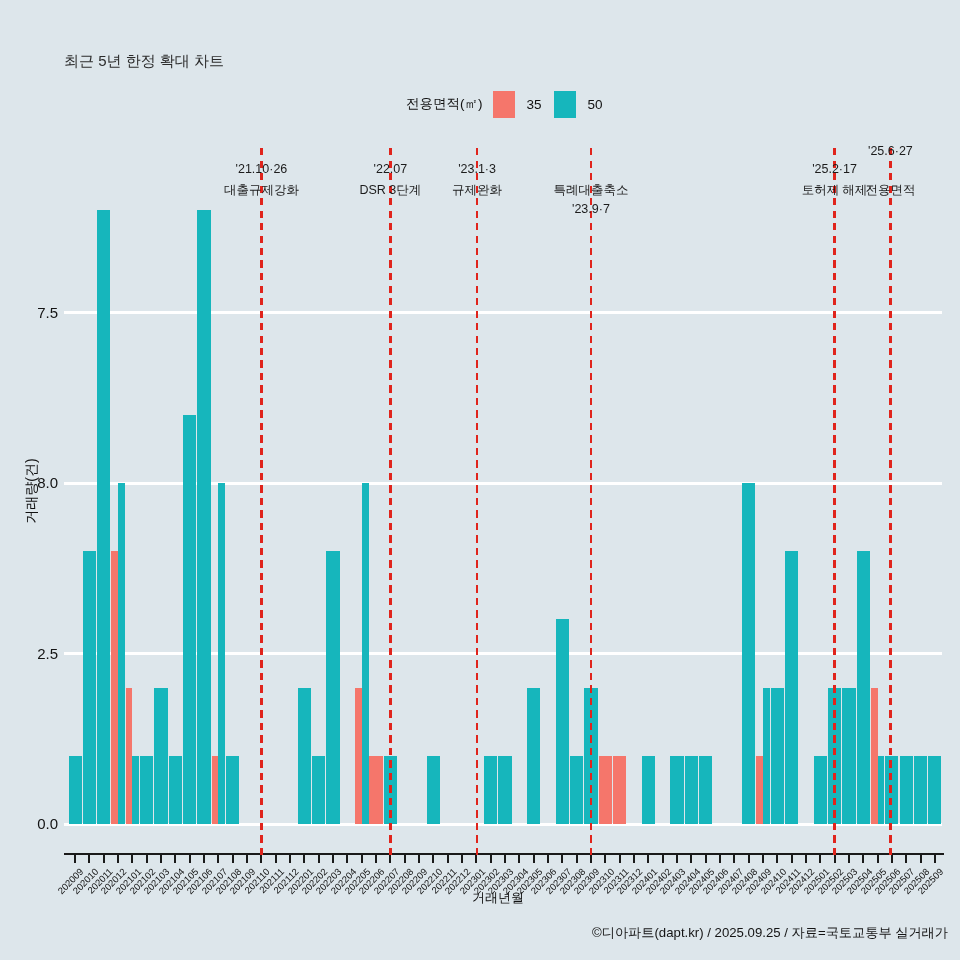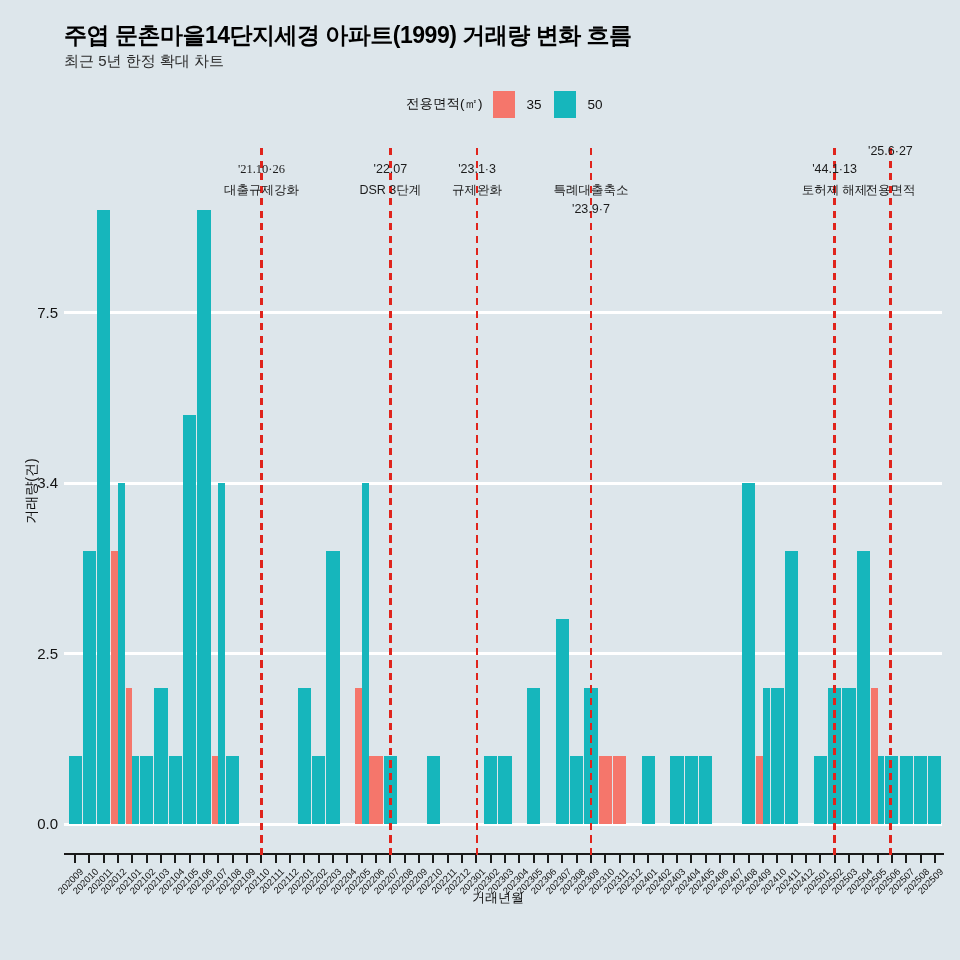--- a/index.html
+++ b/index.html
@@ -30,41 +30,41 @@
     background:repeating-linear-gradient(180deg,#e0241c 0px,#e0241c 7px,rgba(0,0,0,0) 7px,rgba(0,0,0,0) 12.5px);}
   .ann-date,.ann-desc{position:absolute;font-size:12.5px;color:#1c1c1c;white-space:nowrap;transform:translateX(-50%);}
   .ylabel{font-size:14px;color:#111;transform:rotate(-90deg);transform-origin:center;white-space:nowrap;}
   .xlabel{font-size:13px;color:#111;white-space:nowrap;transform:translateX(-50%);}
   .footer{font-size:13.2px;color:#141414;white-space:nowrap;}
 </style>
 </head>
 <body>
 
 <div id="stage">
-  <div class="abs title" style="left:64px;top:20px;">주엽 문촌마을14단지세경 아파트(1999) 거래량 변화 흐름</div>
   <div class="abs subtitle" style="left:64px;top:52px;">최근 5년 한정 확대 차트</div>
 
   <div class="abs legend" style="left:406px;top:90px;">
     <span class="lab">전용면적(㎡)</span>
     <span class="swatch" id="sw0" style="background: rgb(245, 118, 107);"></span>
     <span class="val">35</span>
     <span class="swatch" id="sw1" style="background: rgb(22, 182, 188);"></span>
     <span class="val">50</span>
   </div>
 
   <div class="abs ylabel" style="left:-18px;top:482px;width:100px;text-align:center;">거래량(건)</div>
   <div class="abs xlabel" style="left:498px;top:889px;">거래년월</div>
+  <div class="abs footer" style="right:12px;top:924px;">©디아파트(dapt.kr) / 2025.09.25 / 자료=국토교통부 실거래가</div>
 
   <div id="plot">
       <div class="gridline" style="left: 64px; width: 878px; top: 822.5px;"></div>
       <div class="ytick" style="left: 12px; top: 815px;">0.0</div>
       <div class="gridline" style="left: 64px; width: 878px; top: 652px;"></div>
       <div class="ytick" style="left: 12px; top: 644.5px;">2.5</div>
       <div class="gridline" style="left: 64px; width: 878px; top: 481.5px;"></div>
-      <div class="ytick" style="left: 12px; top: 474px;">3.4</div>
+      <div class="ytick" style="left: 12px; top: 474px;">8.0</div>
       <div class="gridline" style="left: 64px; width: 878px; top: 311px;"></div>
       <div class="ytick" style="left: 12px; top: 303.5px;">7.5</div>
       <div class="bar" style="left: 68.5139px; width: 13.3px; top: 755.8px; height: 68.2px; background: rgb(22, 182, 188);"></div>
       <div class="bar" style="left: 82.8418px; width: 13.3px; top: 551.2px; height: 272.8px; background: rgb(22, 182, 188);"></div>
       <div class="bar" style="left: 97.1697px; width: 13.3px; top: 210.2px; height: 613.8px; background: rgb(22, 182, 188);"></div>
       <div class="bar" style="left: 111.248px; width: 6.9px; top: 551.2px; height: 272.8px; background: rgb(245, 118, 107);"></div>
       <div class="bar" style="left: 118.148px; width: 6.9px; top: 483px; height: 341px; background: rgb(22, 182, 188);"></div>
       <div class="bar" style="left: 125.575px; width: 6.9px; top: 687.6px; height: 136.4px; background: rgb(245, 118, 107);"></div>
       <div class="bar" style="left: 132.475px; width: 6.9px; top: 755.8px; height: 68.2px; background: rgb(22, 182, 188);"></div>
       <div class="bar" style="left: 140.153px; width: 13.3px; top: 755.8px; height: 68.2px; background: rgb(22, 182, 188);"></div>
@@ -227,31 +227,31 @@
       <div class="xticklab" style="right: 79.4754px; top: 866px;">202505</div>
       <div class="xtickmark" style="left: 890.852px; top: 855px;"></div>
       <div class="xticklab" style="right: 65.1475px; top: 866px;">202506</div>
       <div class="xtickmark" style="left: 905.18px; top: 855px;"></div>
       <div class="xticklab" style="right: 50.8197px; top: 866px;">202507</div>
       <div class="xtickmark" style="left: 919.508px; top: 855px;"></div>
       <div class="xticklab" style="right: 36.4918px; top: 866px;">202508</div>
       <div class="xtickmark" style="left: 933.836px; top: 855px;"></div>
       <div class="xticklab" style="right: 22.1639px; top: 866px;">202509</div>
       <div class="ann-line" style="left: 260.126px; top: 148px; height: 710px;"></div>
-      <div class="ann-date" style="left: 261.426px; top: 162px; font-family: Liberation Serif, serif;">'21.10·26</div>
+      <div class="ann-date" style="left: 261.426px; top: 162px;">'21.10·26</div>
       <div class="ann-desc" style="left: 261.426px; top: 182px;">대출규제강화</div>
       <div class="ann-line" style="left: 389.077px; top: 148px; height: 710px;"></div>
       <div class="ann-date" style="left: 390.377px; top: 162px;">'22.07</div>
       <div class="ann-desc" style="left: 390.377px; top: 182px;">DSR 3단계</div>
       <div class="ann-line" style="left: 475.761px; top: 148px; height: 710px;"></div>
       <div class="ann-date" style="left: 477.061px; top: 162px;">'23.1·3</div>
       <div class="ann-desc" style="left: 477.061px; top: 182px;">규제완화</div>
       <div class="ann-line" style="left: 589.667px; top: 148px; height: 710px;"></div>
       <div class="ann-date" style="left: 590.967px; top: 162px; margin-top: 40px;">'23.9·7</div>
       <div class="ann-desc" style="left: 590.967px; top: 182px;">특례대출축소</div>
       <div class="ann-line" style="left: 833.241px; top: 148px; height: 710px;"></div>
-      <div class="ann-date" style="left: 834.541px; top: 162px;">'44.1·13</div>
+      <div class="ann-date" style="left: 834.541px; top: 162px;">'25.2·17</div>
       <div class="ann-desc" style="left: 834.541px; top: 182px; font-family: Liberation Serif, serif;">토허제 해제</div>
       <div class="ann-line" style="left: 889.12px; top: 148px; height: 710px;"></div>
       <div class="ann-date" style="left: 890.42px; top: 144px;">'25.6·27</div>
       <div class="ann-desc" style="left: 890.42px; top: 182px;">전용면적</div>
     </div>
 </div>
 
 </body></html>

